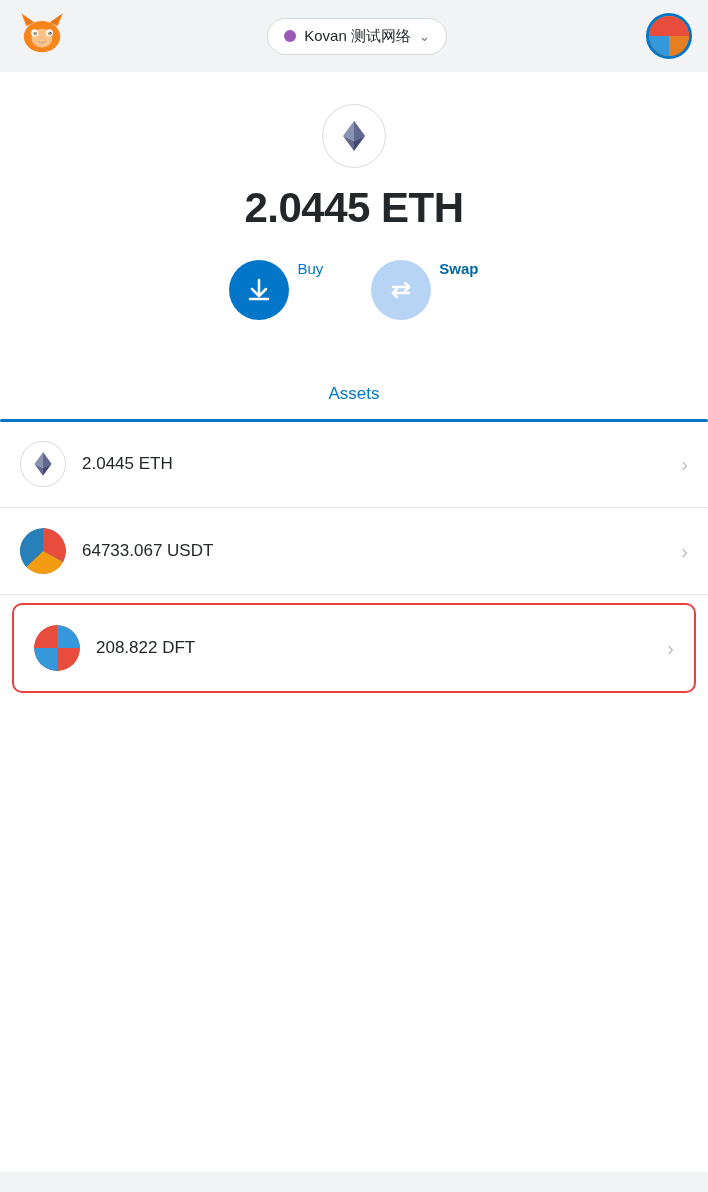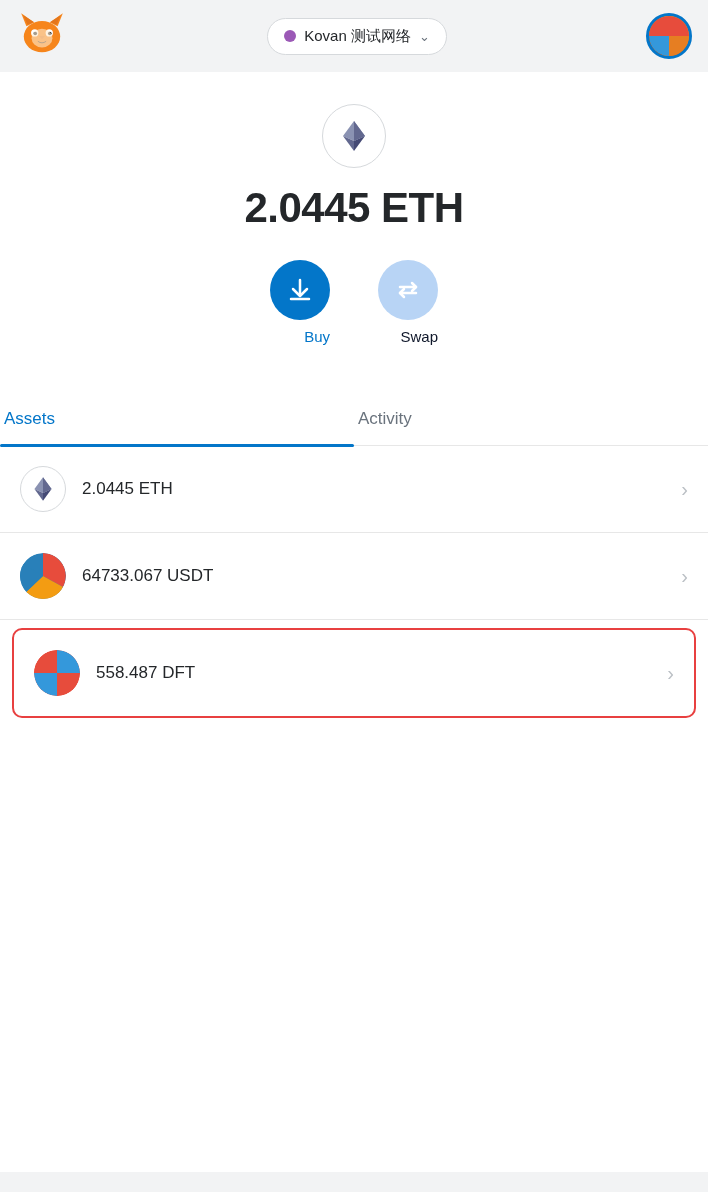--- a/index.html
+++ b/index.html
@@ -116,22 +116,22 @@
     
     .action-buttons {
       display: flex;
       gap: 48px;
       align-items: flex-start;
       margin-bottom: 12px;
     }
 
     .action-btn-wrap {
       display: flex;
-      flex-direction: column;
-      align-items: flex-end;
+      flex-direction: row;
+      align-items: flex-start;
       gap: 8px;
       cursor: pointer;
     }
 
     .action-circle {
       width: 60px;
       height: 60px;
       border-radius: 50%;
       background: #0376c9;
       display: flex;
@@ -145,33 +145,34 @@
       background: #b8d4f5;
     }
 
     .action-label {
       font-size: 15px;
       color: #0376c9;
       font-weight: 500;
     }
 
     .action-label.swap-label {
-      color: #0f172a;
+      color: #0369a1;
+      font-weight: bold;
     }
 
     
     .tabs {
       display: flex;
       border-bottom: 1.5px solid #e7e7e7;
       margin-top: 8px;
     }
 
     .tab {
       flex: 1;
-      text-align: left;
+      text-align: center;
       padding: 16px 4px;
       font-size: 17px;
       cursor: pointer;
       color: #6a737d;
       font-weight: 500;
       position: relative;
     }
 
     .tab.active {
       color: #0376c9;
@@ -332,21 +333,20 @@
           </svg>
         </div>
         <span class="action-label swap-label">Swap</span>
       </div>
 
     </div>
   </div>
 
   <div class="tabs">
     <div class="tab active">Assets</div>
-    <div class="tab">Activity</div>
   </div>
 
   <div class="asset-list">
 
     <div class="asset-item">
       <div class="asset-icon">
         <svg width="28" height="28" viewBox="0 0 36 36">
           <polygon points="18,3 7,18 18,23 29,18" fill="#8a92b2"></polygon>
           <polygon points="18,23 7,18 18,33" fill="#62688f"></polygon>
           <polygon points="18,23 29,18 18,33" fill="#454a75"></polygon>
@@ -371,19 +371,19 @@
 
     <div class="asset-item highlighted">
       <svg class="dft-pie" viewBox="0 0 46 46">
         <circle cx="23" cy="23" r="23" fill="#e74c3c"></circle>
 
         <path d="M23,23 L23,0 A23,23,0,0,1,46,23 Z" fill="#3498db"></path>
         <path d="M23,23 L0,23 A23,23,0,0,1,23,0 Z" fill="#e74c3c"></path>
         <path d="M23,23 L23,46 A23,23,0,0,1,0,23 Z" fill="#3498db"></path>
         <path d="M23,23 L46,23 A23,23,0,0,1,23,46 Z" fill="#e74c3c"></path>
       </svg>
-      <span class="asset-name">558.487 DFT</span>
+      <span class="asset-name">208.822 DFT</span>
       <span class="chevron-right">›</span>
     </div>
 
   </div>
 
 </div>
 
 </body></html>

